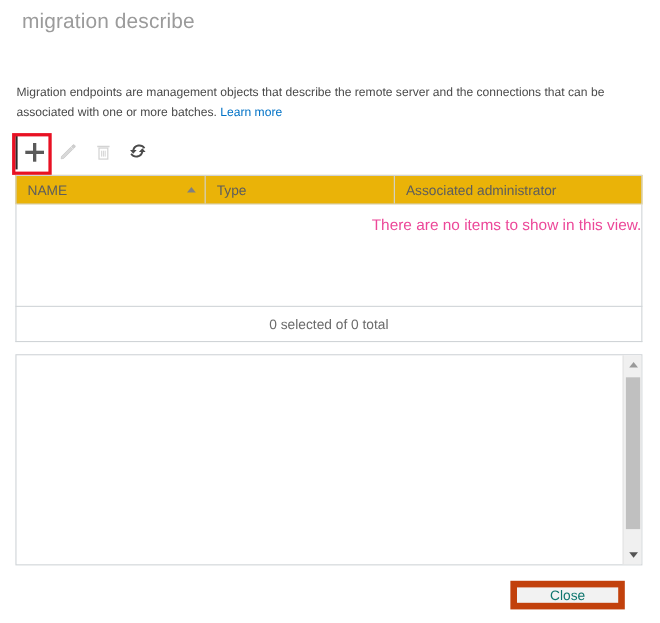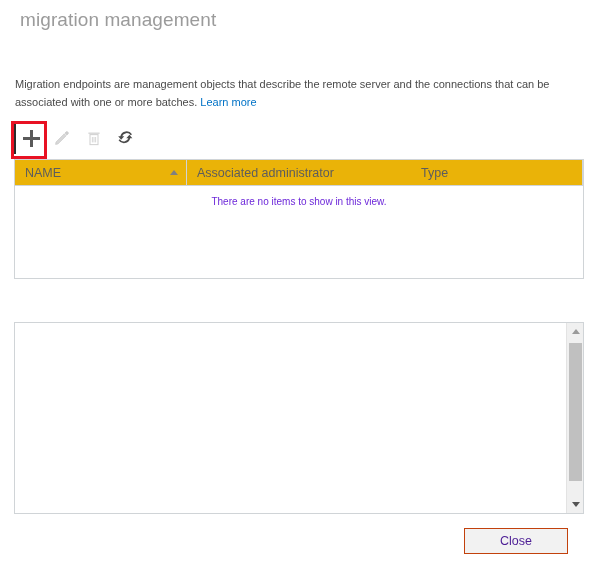--- a/index.html
+++ b/index.html
@@ -133,23 +133,23 @@
     border-right: 1px solid #d0d4d7;
     border-bottom: 1px solid #d0d4d7;
     box-sizing: border-box;
     background: #ffffff;
     position: relative;
   }
   .empty-msg {
     position: absolute;
     left: 0; right: 0;
     top: 10px;
-    text-align: center;
-    font-size: 10px;
-    color: #6d28d9;
+    text-align: right;
+    font-size: 14px;
+    color: #ec4899;
   }
 
   .list-footer {
     height: 32px;
     border-left: 1px solid #d0d4d7;
     border-right: 1px solid #d0d4d7;
     border-bottom: 1px solid #d0d4d7;
     box-sizing: border-box;
     display: flex;
     align-items: center;
@@ -210,36 +210,36 @@
     background: #c0c0c0;
   }
 
   
   .btn-close {
     position: absolute;
     left: 464px;
     top: 528px;
     width: 104px;
     height: 26px;
-    border: 1px solid #c2410c;
+    border: 6px solid #c2410c;
     background: #f2f2f2;
-    color: #4c1d95;
+    color: #0f766e;
     font-size: 12.5px;
     font-family: "Liberation Sans", sans-serif;
     display: flex;
     align-items: center;
     justify-content: center;
     box-sizing: border-box;
     cursor: pointer;
   }
 </style>
 </head>
 <body>
 
-<div class="page-title">migration management</div>
+<div class="page-title">migration describe</div>
 
 <div class="description">
   <span>Migration endpoints are management objects that describe the remote server and the connections that can be associated with one or more batches.</span>
   <a href="#">Learn more</a>
 </div>
 
 <div class="toolbar">
 
   <div class="tool-btn first">
     <span class="icon-plus"></span>
@@ -273,32 +273,35 @@
 
 <div class="highlight-box"></div>
 
 <div class="list-wrap">
 
   <div class="list-header">
     <div class="col name">
       <span>NAME</span>
       <span class="sort-caret"></span>
     </div>
+    <div class="col type">
+      <span>Type</span>
+    </div>
     <div class="col admin">
       <span>Associated administrator</span>
     </div>
-    <div class="col type">
-      <span>Type</span>
-    </div>
   </div>
 
   <div class="list-body">
     <div class="empty-msg">There are no items to show in this view.</div>
   </div>
 
+  <div class="list-footer">
+    <span>0 selected of 0 total</span>
+  </div>
 
 </div>
 
 <div class="detail-pane">
   <div class="scrollbar">
     <div class="sb-arrow up">
       <span class="caret-up"></span>
     </div>
     <div class="sb-thumb"></div>
     <div class="sb-arrow down">

